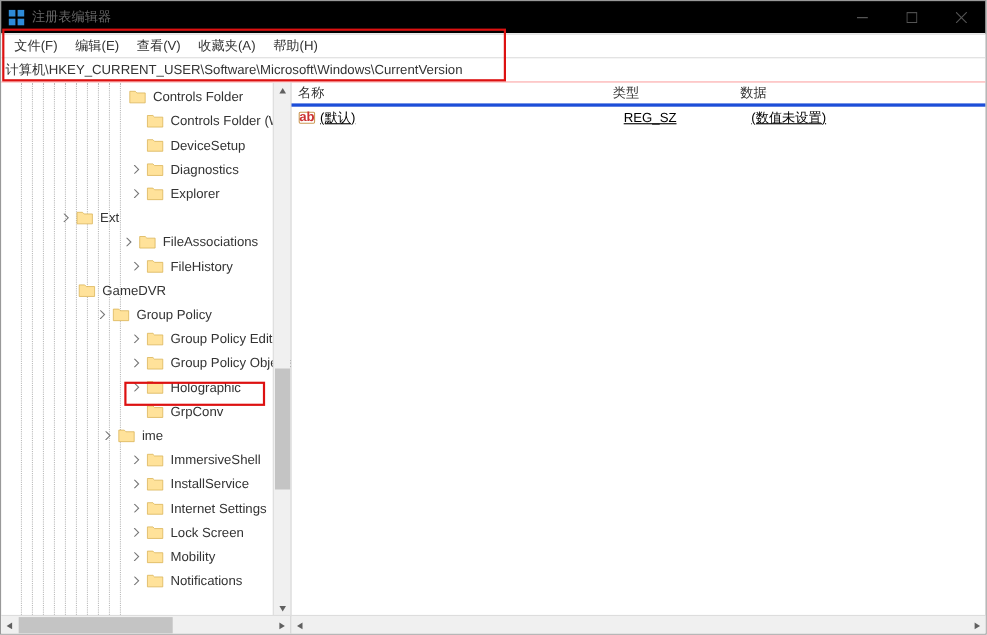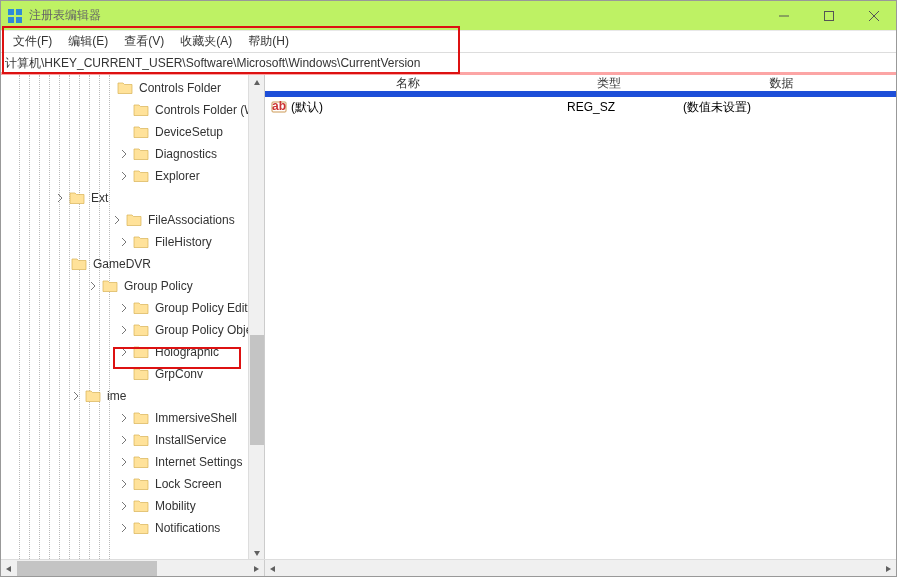--- a/index.html
+++ b/index.html
@@ -1,29 +1,29 @@
 <!DOCTYPE html>
 <html><head>
 <meta charset="utf-8">
 <style>
 * { box-sizing: border-box; margin: 0; padding: 0; font-family: "Microsoft YaHei", "Segoe UI", sans-serif; font-size: 12px; }
 body { background: #fff; width: 897px; height: 577px; border: 1px solid #999; position: relative; overflow: hidden; }
 
-.titlebar { height: 30px; background: #bef264; display: flex; align-items: center; border-bottom: 1px solid #e8e8e8; }
+.titlebar { height: 30px; background: #000000; display: flex; align-items: center; border-bottom: 1px solid #e8e8e8; }
 .title-icon { width: 16px; height: 16px; margin: 0 6px; display: inline-block; }
 .title-icon svg { width: 16px; height: 16px; }
 .title-text { flex: 1; color: #666; }
 .win-controls { display: flex; }
 .win-btn { width: 45px; height: 30px; display: flex; align-items: center; justify-content: center; color: #666; }
 .win-btn svg { width: 10px; height: 10px; stroke: #555; stroke-width: 1; fill: none; }
 
 .menubar { height: 22px; display: flex; align-items: center; padding-left: 4px; border-bottom: 1px solid #ddd; }
 .menu-item { padding: 2px 8px; color: #333; }
 
-.addressbar-wrap { height: 22px; border-bottom: 3px solid #fca5a5; position: relative; }
+.addressbar-wrap { height: 22px; border-bottom: 1px solid #fca5a5; position: relative; }
 .addressbar { height: 21px; width: 100%; display: flex; align-items: center; padding: 0 4px; color: #333; }
 .address-highlight { position: absolute; left: 1px; top: -27px; width: 458px; height: 48px; border: 2px solid #d11; pointer-events: none; }
 
 .main { display: flex; height: calc(577px - 30px - 22px - 22px - 17px); }
 
 .tree-pane { width: 264px; border-right: 1px solid #ccc; position: relative; overflow: hidden; }
 .tree-content { position: relative; height: 100%; }
 .tree-guides { position: absolute; left: 0; top: 0; height: 100%; display: flex; }
 .guide { width: 11px; border-left: 1px dotted #bbb; height: 100%; margin-left: -1px; }
 .guide:first-child { margin-left: 18px; }
@@ -38,26 +38,26 @@
 .holo-highlight { position: absolute; left: 112px; top: 272px; width: 128px; height: 22px; border: 2px solid #d11; pointer-events: none; }
 
 .tree-vscroll { position: absolute; right: 0; top: 0; width: 16px; height: 100%; background: #f0f0f0; border-left: 1px solid #ddd; }
 .tree-vscroll .thumb { position: absolute; left: 1px; width: 14px; top: 260px; height: 110px; background: #c4c4c4; }
 .tree-vscroll .arrow { position: absolute; left: 0; width: 16px; height: 16px; display: flex; align-items: center; justify-content: center; }
 .tree-vscroll .arrow.up { top: 0; }
 .tree-vscroll .arrow.down { bottom: 0; }
 .tree-vscroll .arrow svg { width: 8px; height: 8px; fill: #606060; }
 
 .list-pane { flex: 1; position: relative; }
-.list-header { height: 22px; display: flex; align-items: center; border-bottom: 6px solid #1d4ed8; text-align: center; }
+.list-header { height: 22px; display: flex; align-items: center; border-bottom: 3px solid #1d4ed8; }
 .list-header .col { padding: 0 6px; color: #333; }
 .col-name { width: 286px; }
 .col-type { width: 116px; }
 .col-data { flex: 1; }
-.list-row { height: 20px; display: flex; align-items: center; }
+.list-row { height: 20px; display: flex; align-items: center; text-decoration: underline; }
 .val-icon { width: 16px; height: 16px; margin: 0 4px 0 6px; }
 .val-icon svg { width: 16px; height: 16px; }
 .cell-name { width: 276px; }
 .cell-type { width: 116px; }
 .cell-data { flex: 1; }
 
 .hscrollbars { position: absolute; left: 0; right: 0; bottom: 0; height: 17px; display: flex; border-top: 1px solid #ddd; }
 .hscroll { background: #f0f0f0; position: relative; height: 17px; }
 .hscroll.left { width: 264px; border-right: 1px solid #ccc; }
 .hscroll.right { flex: 1; }
@@ -257,21 +257,21 @@
               </svg></span>
             <span class="tree-label">Holographic</span>
           </div>
           <div class="tree-row" style="padding-left: 118px;">
             <span class="expander-spacer"></span>
             <span class="folder-icon"><svg viewBox="0 0 16 14">
                 <path d="M1,2 L6,2 L7.5,3.5 L15,3.5 L15,12.5 L1,12.5 Z" fill="#ffe29a" stroke="#d9b255" stroke-width="0.7"></path>
               </svg></span>
             <span class="tree-label">GrpConv</span>
           </div>
-          <div class="tree-row" style="padding-left: 70px;">
+          <div class="tree-row" style="padding-left: 92px;">
             <span class="expander">
               <svg viewBox="0 0 8 8">
                 <path d="M2,0 L6,4 L2,8" fill="none" stroke="#777" stroke-width="1"></path>
               </svg>
             </span>
             <span class="folder-icon"><svg viewBox="0 0 16 14">
                 <path d="M1,2 L6,2 L7.5,3.5 L15,3.5 L15,12.5 L1,12.5 Z" fill="#ffe29a" stroke="#d9b255" stroke-width="0.7"></path>
               </svg></span>
             <span class="tree-label">ime</span>
           </div>

